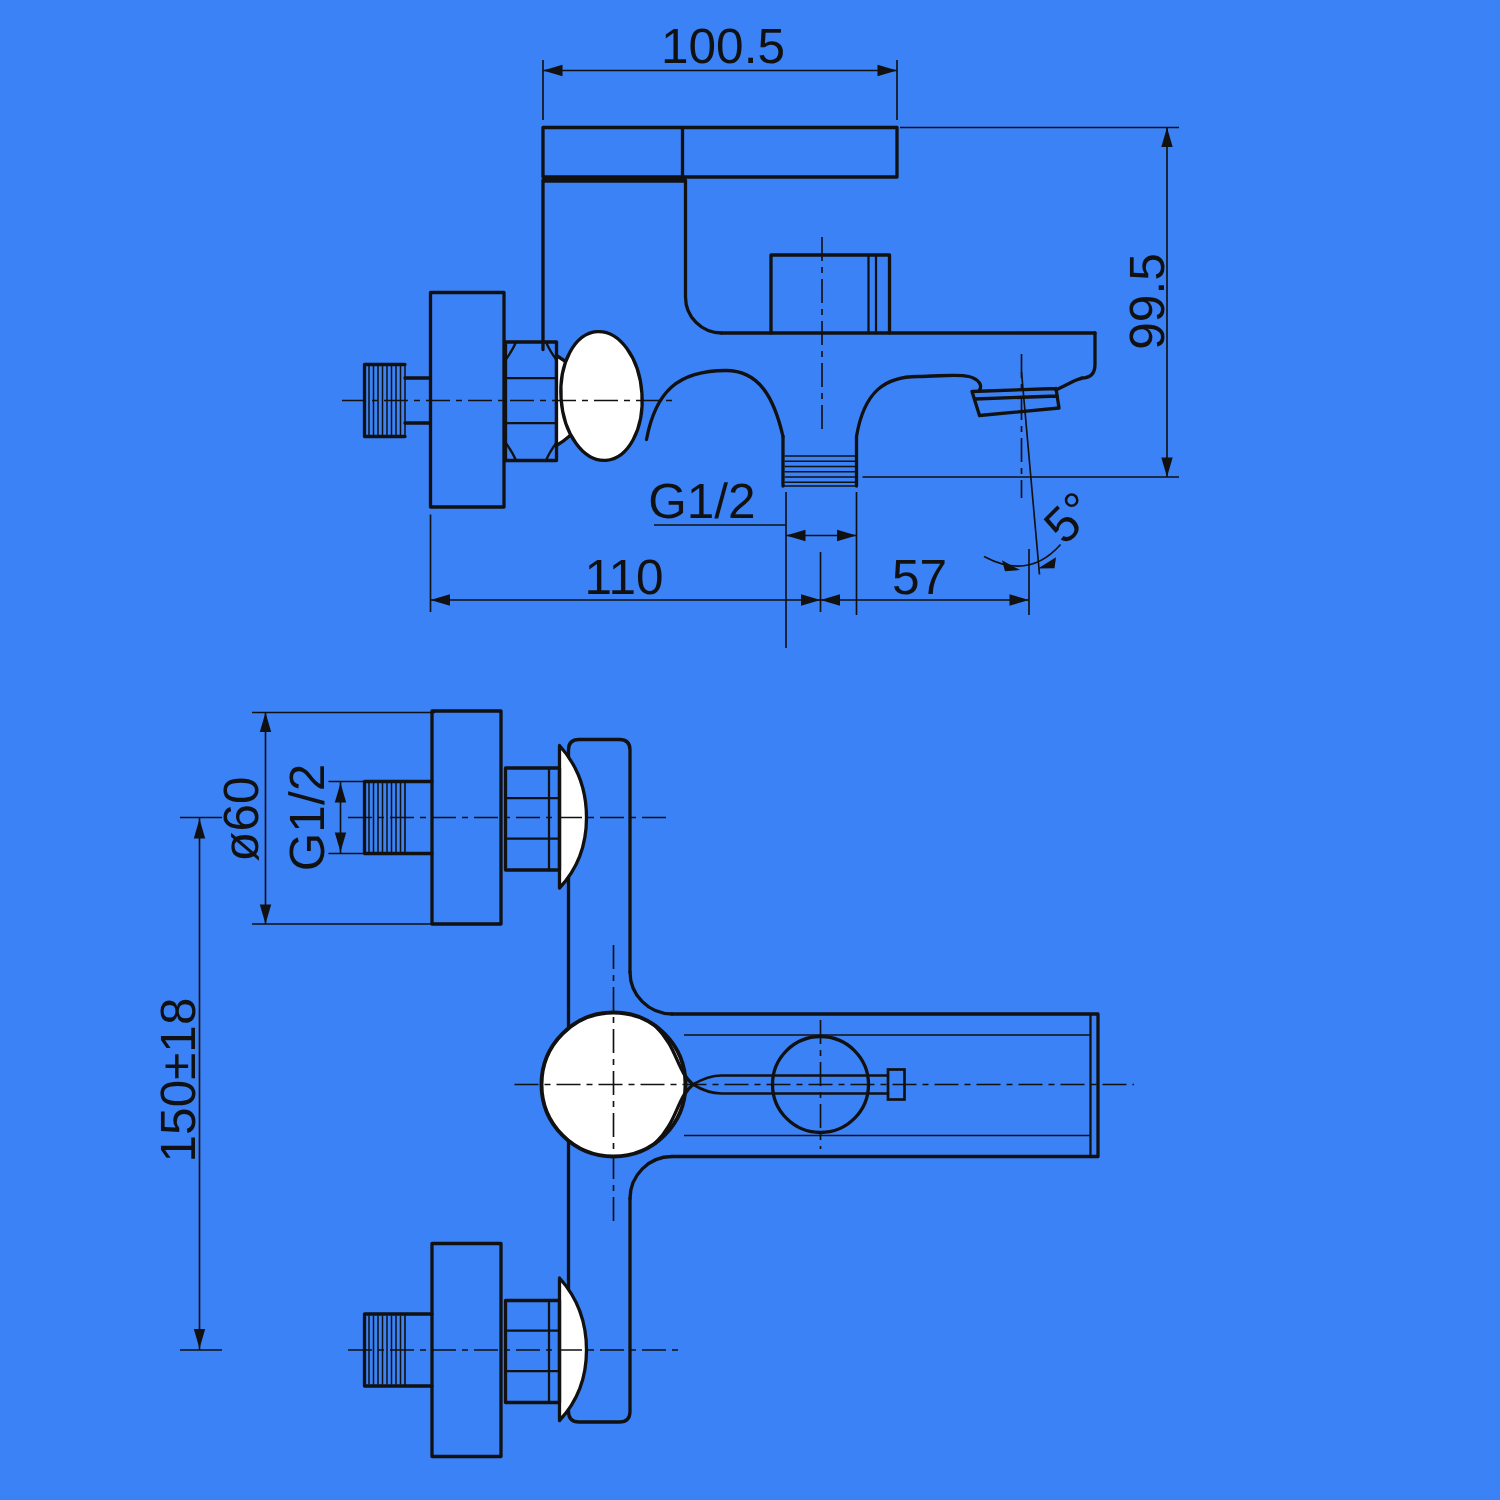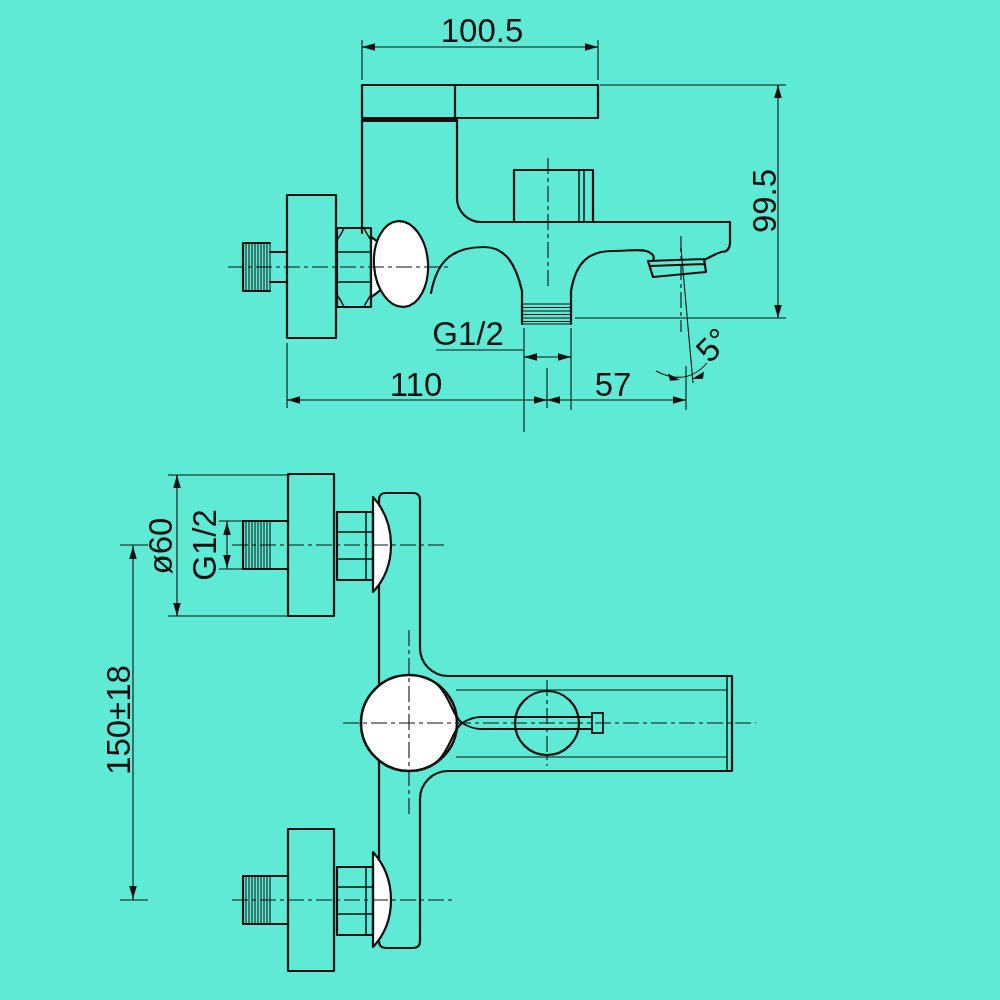--- a/index.html
+++ b/index.html
@@ -1,16 +1,16 @@
 <!DOCTYPE html>
 <html><head>
 <meta charset="utf-8">
 <style>
   html,body{margin:0;padding:0;background:#ffffff;}
-  .canvas{position:relative;width:1000px;height:1000px;background:#5eead4;overflow:hidden;}
+  .canvas{position:relative;width:1000px;height:1000px;background:#3b82f6;overflow:hidden;}
   svg{display:block;}
   
   .o2{fill:none;stroke:#111;stroke-width:2.2;stroke-linecap:round;stroke-linejoin:round;}
   .o3{fill:none;stroke:#111;stroke-width:3.8;stroke-linecap:butt;}
   .t18{fill:none;stroke:#111;stroke-width:1.8;stroke-linecap:round;}
   .t15{fill:none;stroke:#111;stroke-width:1.5;stroke-linecap:round;}
   .t1{fill:none;stroke:#111;stroke-width:1.1;stroke-linecap:butt;}
   .h{fill:none;stroke:#111;stroke-width:1;stroke-linecap:butt;}
   .cl{fill:none;stroke:#111;stroke-width:1.1;stroke-dasharray:16 4 4 4;stroke-linecap:butt;}
   .wf{fill:#ffffff;stroke:#111;stroke-width:2.2;stroke-linejoin:round;}

